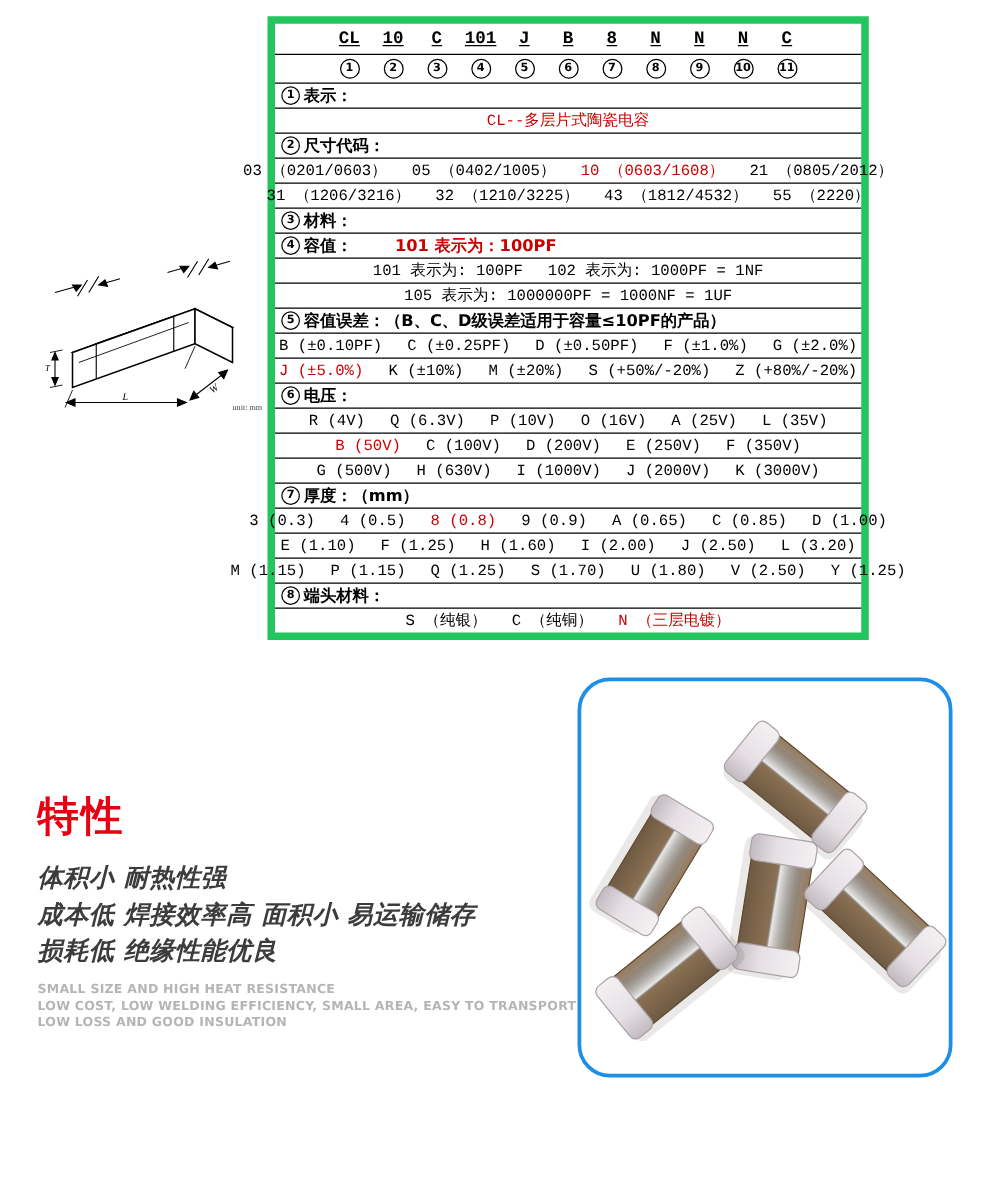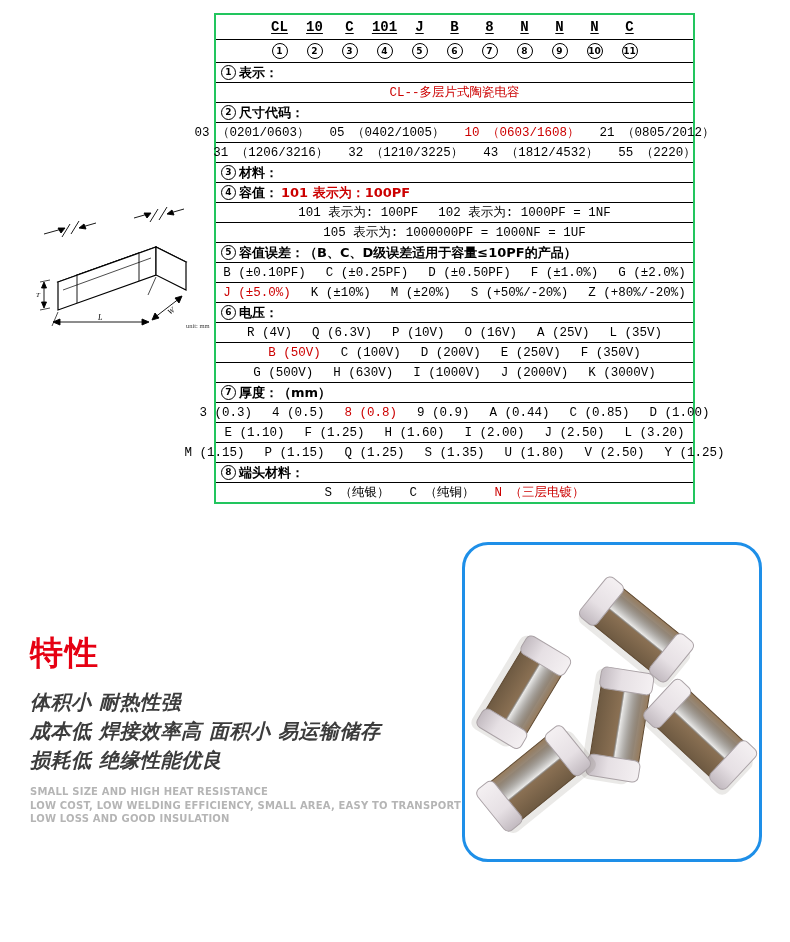--- a/index.html
+++ b/index.html
@@ -1,36 +1,36 @@
 <!DOCTYPE html>
 <html style="--accent-red: #cc0000; --feature-red: #e60012; --photo-border-blue: #1e8fe8;"><head>
 <meta charset="utf-8">
 <style>
   html,body{margin:0;padding:0;background:#fff;}
   .page{position:relative;width:790px;height:942px;background:#fff;overflow:hidden;
         font-family:"DejaVu Sans","Liberation Sans",sans-serif;color:#000;}
 
   
-  .spec-table{position:absolute;left:214px;top:13px;width:481px;border:2px solid #22c55e;background:#fff;box-sizing:border-box;}
+  .spec-table{position:absolute;left:214px;top:13px;width:481px;border:6px solid #22c55e;background:#fff;box-sizing:border-box;}
   .trow{display:flex;align-items:center;height:20px;border-top:1px solid #000;box-sizing:border-box;}
   .trow.codes{height:24px;border-top:none;justify-content:center;}
   .trow.circles{height:23px;justify-content:center;}
   .code{width:35px;text-align:center;font-family:"Liberation Mono","DejaVu Sans Mono",monospace;
         font-weight:bold;font-size:14px;text-decoration:underline;text-underline-offset:2px;}
   .pos{width:35px;display:flex;justify-content:center;}
   .pos .ring{width:14px;height:14px;border:1.5px solid #000;border-radius:50%;display:flex;align-items:center;
         justify-content:center;font-size:9px;font-weight:bold;line-height:1;}
   .trow.label{justify-content:flex-start;padding-left:5px;gap:3px;}
   .trow.label .seg{font-weight:bold;font-size:13px;white-space:nowrap;}
   .cnum{flex:none;width:13px;height:13px;border:1.5px solid #000;border-radius:50%;display:flex;align-items:center;
         justify-content:center;font-size:9px;font-weight:bold;line-height:1;}
   .trow.data{justify-content:center;gap:20px;}
   .trow.data .seg{font-family:"Liberation Mono","DejaVu Sans Mono",monospace;font-size:12.5px;white-space:nowrap;}
   .seg.red{color:var(--accent-red,#cc0000);}
-  .trow.label .seg.red{color:var(--accent-red,#cc0000);}
+  .trow.label .seg.red{color:var(--accent-red,#cc0000);margin-left:31px;}
 
   
   .diagram{position:absolute;left:36px;top:200px;width:184px;height:150px;}
 
   
   .features{position:absolute;left:30px;top:631px;width:445px;}
   .feat-title{font-size:33px;font-weight:bold;color:var(--feature-red,#e60012);letter-spacing:2px;margin-bottom:12px;}
   .feat-line{font-size:20px;font-weight:bold;color:#3c3c3c;line-height:29px;white-space:nowrap;letter-spacing:0.5px;font-style:italic;}
   .feat-en{margin-top:10px;}
   .feat-en-line{font-size:10px;font-weight:bold;color:#b5b5b5;line-height:13.5px;white-space:nowrap;letter-spacing:0.2px;}
@@ -232,37 +232,37 @@
         </div>
         <div class="trow label">
           <span class="cnum">7</span>
           <span class="seg">厚度：（mm）</span>
         </div>
         <div class="trow data">
           <span class="seg">3 (0.3)</span>
           <span class="seg">4 (0.5)</span>
           <span class="seg red">8 (0.8)</span>
           <span class="seg">9 (0.9)</span>
-          <span class="seg">A (0.44)</span>
+          <span class="seg">A (0.65)</span>
           <span class="seg">C (0.85)</span>
           <span class="seg">D (1.00)</span>
         </div>
         <div class="trow data">
           <span class="seg">E (1.10)</span>
           <span class="seg">F (1.25)</span>
           <span class="seg">H (1.60)</span>
           <span class="seg">I (2.00)</span>
           <span class="seg">J (2.50)</span>
           <span class="seg">L (3.20)</span>
         </div>
         <div class="trow data">
           <span class="seg">M (1.15)</span>
           <span class="seg">P (1.15)</span>
           <span class="seg">Q (1.25)</span>
-          <span class="seg">S (1.35)</span>
+          <span class="seg">S (1.70)</span>
           <span class="seg">U (1.80)</span>
           <span class="seg">V (2.50)</span>
           <span class="seg">Y (1.25)</span>
         </div>
         <div class="trow label">
           <span class="cnum">8</span>
           <span class="seg">端头材料：</span>
         </div>
         <div class="trow data">
           <span class="seg">S （纯银）</span>

